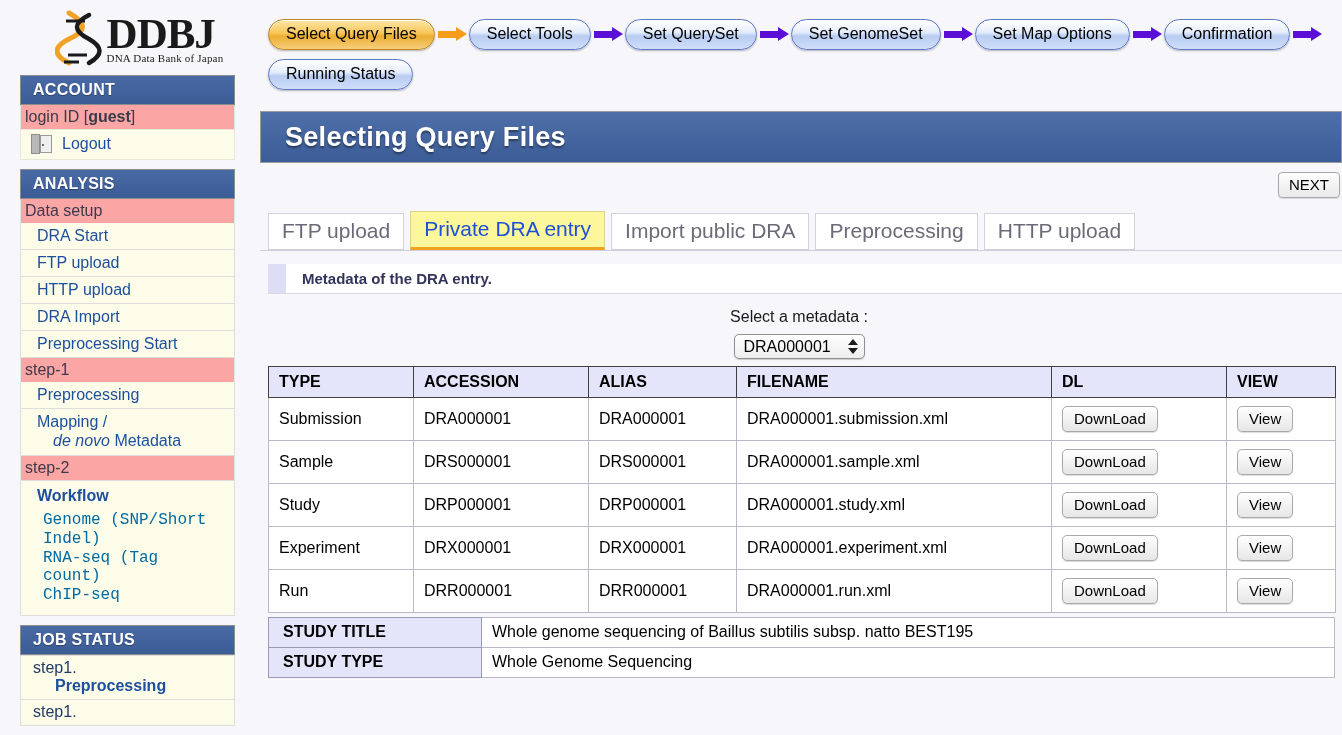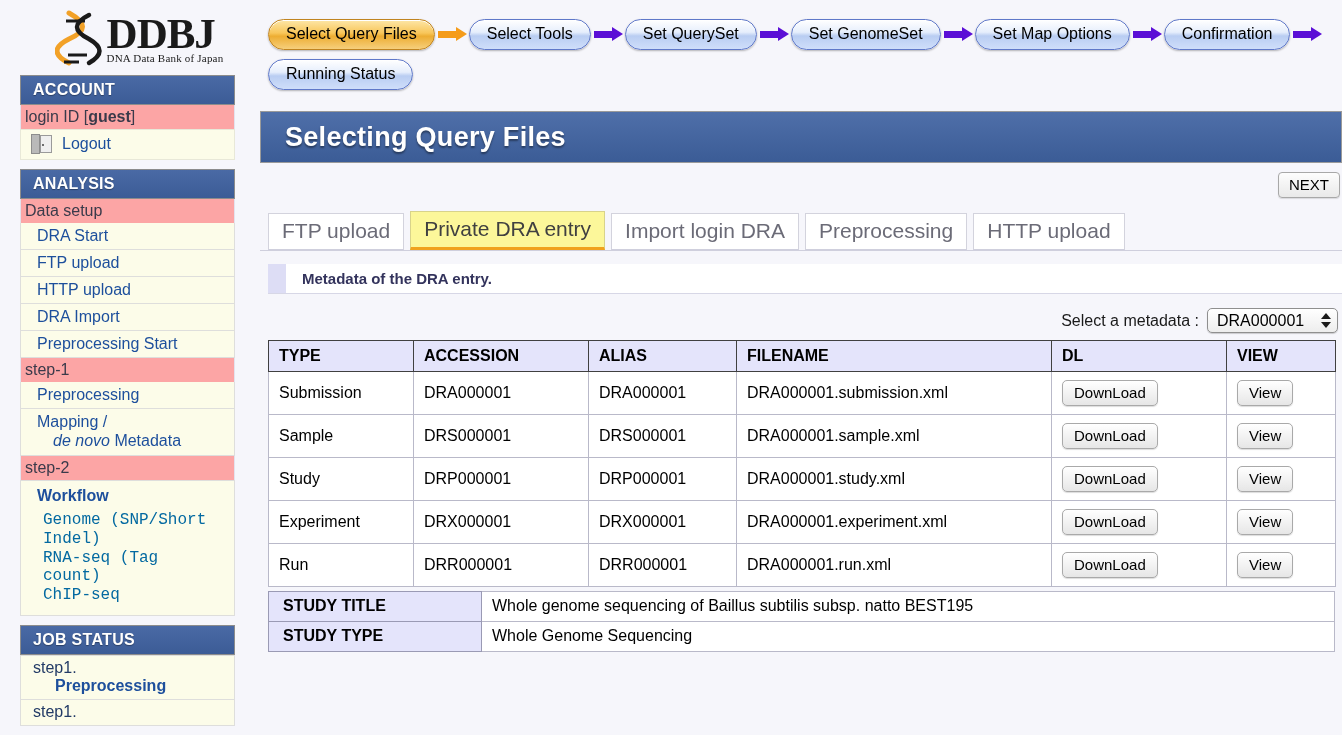--- a/index.html
+++ b/index.html
@@ -198,21 +198,21 @@
     font-size: 21px; color: #6b6b77;
     background: #fff;
     border: 1px solid #d3d3dd;
     border-bottom: 1px solid #cfcfdd;
     padding: 5px 13px 6px 13px;
     cursor: pointer;
     white-space: nowrap;
   }
   .tab.active {
     background: #fcf79a;
-    color: #404040;
+    color: #1d4ed8;
     border: 1px solid #d8d38b;
     border-bottom: 3px solid #f0a21d;
   }
 
   
   .meta-bar {
     margin: 13px 0 0 8px;
     display: flex; align-items: stretch;
     height: 30px;
     border-bottom: 1px solid #d7d7e6;
@@ -221,21 +221,21 @@
   .meta-bar .stripe { width: 18px; background: #ddddf5; }
   .meta-bar .meta-label {
     display: flex; align-items: center;
     padding-left: 16px;
     font-size: 15px; font-weight: bold; color: #33335c;
   }
 
   .select-row {
     display: flex; align-items: center; justify-content: flex-end;
     gap: 8px; padding: 14px 4px 7px 0;
-    font-size: 16px; color: #1a1a1a;
+    font-size: 16px; color: #1a1a1a; flex-direction: column;
   }
   .mac-select {
     position: relative;
     display: inline-flex; align-items: center;
     height: 25px; min-width: 131px;
     padding: 0 26px 0 9px;
     font-size: 16px; color: #000;
     background: linear-gradient(#ffffff, #ededed);
     border: 1px solid #8f8f8f; border-radius: 5px;
     box-shadow: 0 1px 1px rgba(0,0,0,.18), inset 0 1px 0 #fff;
@@ -425,21 +425,21 @@
       <span class="page-title">Selecting Query Files</span>
     </div>
 
     <div class="next-row">
       <button class="btn-next">NEXT</button>
     </div>
 
     <div class="tabs">
       <div class="tab">FTP upload</div>
       <div class="tab active">Private DRA entry</div>
-      <div class="tab">Import login DRA</div>
+      <div class="tab">Import public DRA</div>
       <div class="tab">Preprocessing</div>
       <div class="tab">HTTP upload</div>
     </div>
 
     <div class="meta-bar">
       <span class="stripe"></span>
       <span class="meta-label">Metadata of the DRA entry.</span>
     </div>
 
     <div class="select-row">

